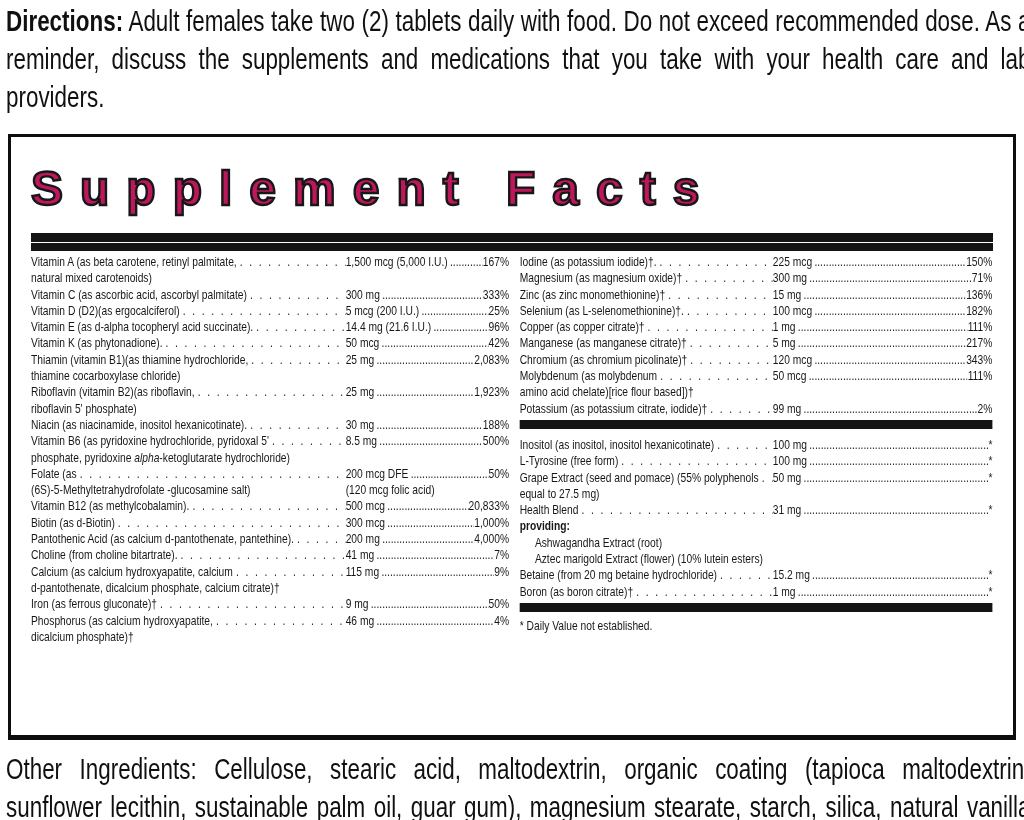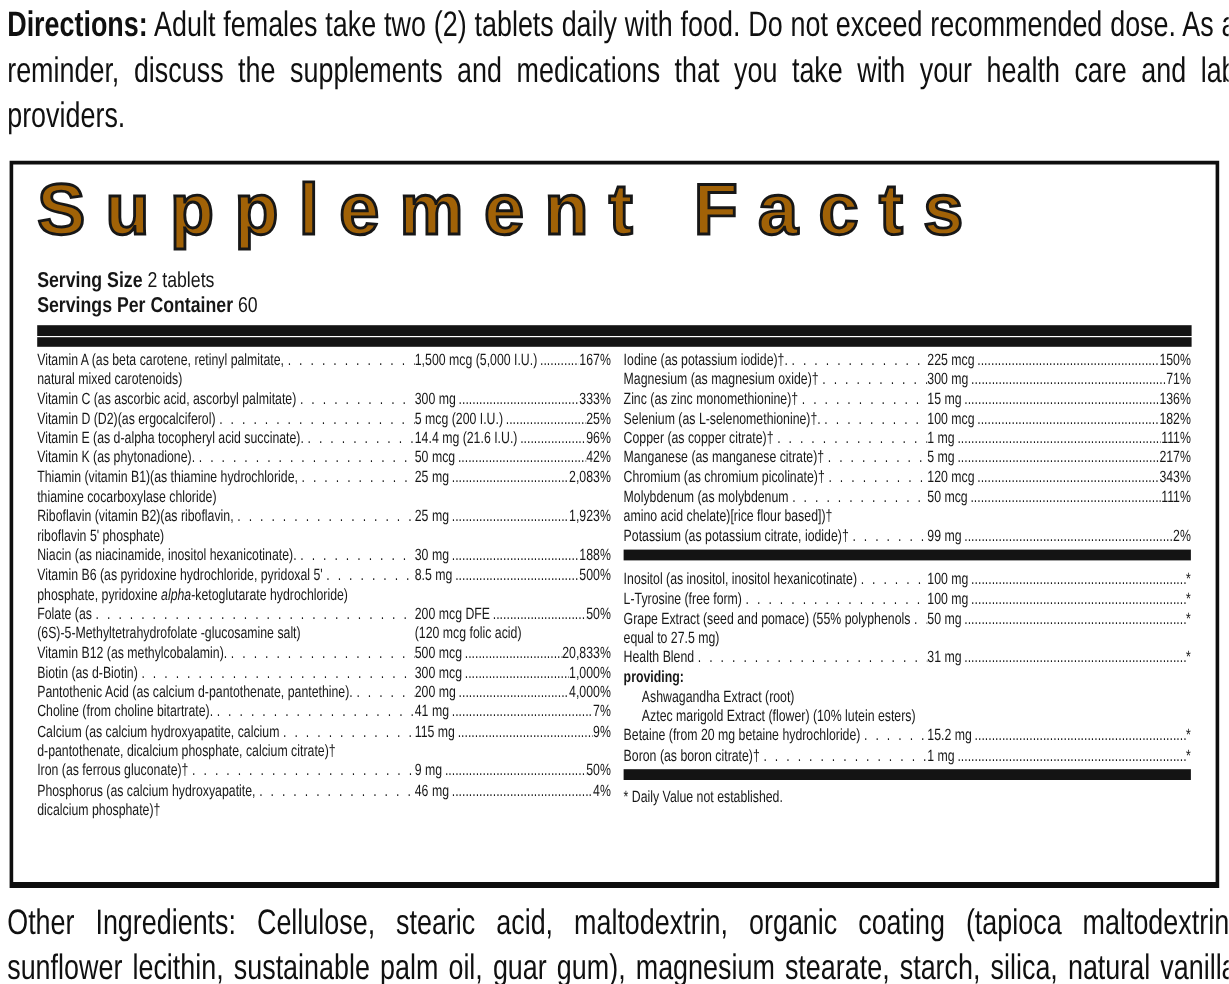--- a/index.html
+++ b/index.html
@@ -10,22 +10,22 @@
 
   
   .wide { width:1348px; transform:scaleX(0.76); transform-origin:left top;
           font-size:29.5px; line-height:38px; text-align:justify; color:#101010; }
   .directions { margin:2px 0 0 6px; }
   .bold { font-weight:bold; }
 
   
   .panel { margin:18px 8px 0 8px; width:1008px; height:606px;
            border:3px solid #0e0e0e; border-bottom-width:5px; padding:0 20px; background:#fff; }
-  .title { font-size:60px; line-height:76px; font-weight:bold;
-           letter-spacing:17px; white-space:nowrap; color:#a16207;
+  .title { margin-top:14px; font-size:48px; line-height:76px; font-weight:bold;
+           letter-spacing:17px; white-space:nowrap; color:#be185d;
            -webkit-text-stroke:2.4px #171717; }
   .cnd { display:inline-block; transform:scaleX(0.82); transform-origin:left top; white-space:nowrap; }
   .serving { margin-top:10px; font-size:18px; line-height:21px; font-weight:bold; color:#161616; }
   .serving .val { font-weight:normal; }
   .bar { height:9px; background:#141414; margin-top:6px; }
   .hdr { margin-top:1px; height:21px; display:flex; justify-content:space-between;
          font-size:17.5px; line-height:21px; font-weight:bold; color:#131313; }
   .hdr .right { transform:scaleX(0.82); transform-origin:right top; display:inline-block; white-space:nowrap; }
   .bar2 { height:8px; background:#141414; margin-top:1px; }
 
@@ -54,24 +54,20 @@
 </head>
 <body>
 
 <div class="page">
 
   <p class="wide directions"><span class="bold">Directions:</span><span> Adult females take two (2) tablets daily with food.  Do not exceed recommended dose. As a reminder, discuss the supplements and medications that you take with your health care and lab providers.</span></p>
 
   <div class="panel">
     <div class="title">Supplement Facts</div>
 
-    <div class="serving">
-      <div><span class="cnd"><span>Serving Size</span><span class="val"> 2 tablets</span></span></div>
-      <div><span class="cnd"><span>Servings Per Container</span><span class="val"> 60</span></span></div>
-    </div>
 
     <div class="bar"></div>
 
 
     <div class="bar2"></div>
 
     <div class="cols">
       <div class="colL">
         <div>
             <div class="row">

